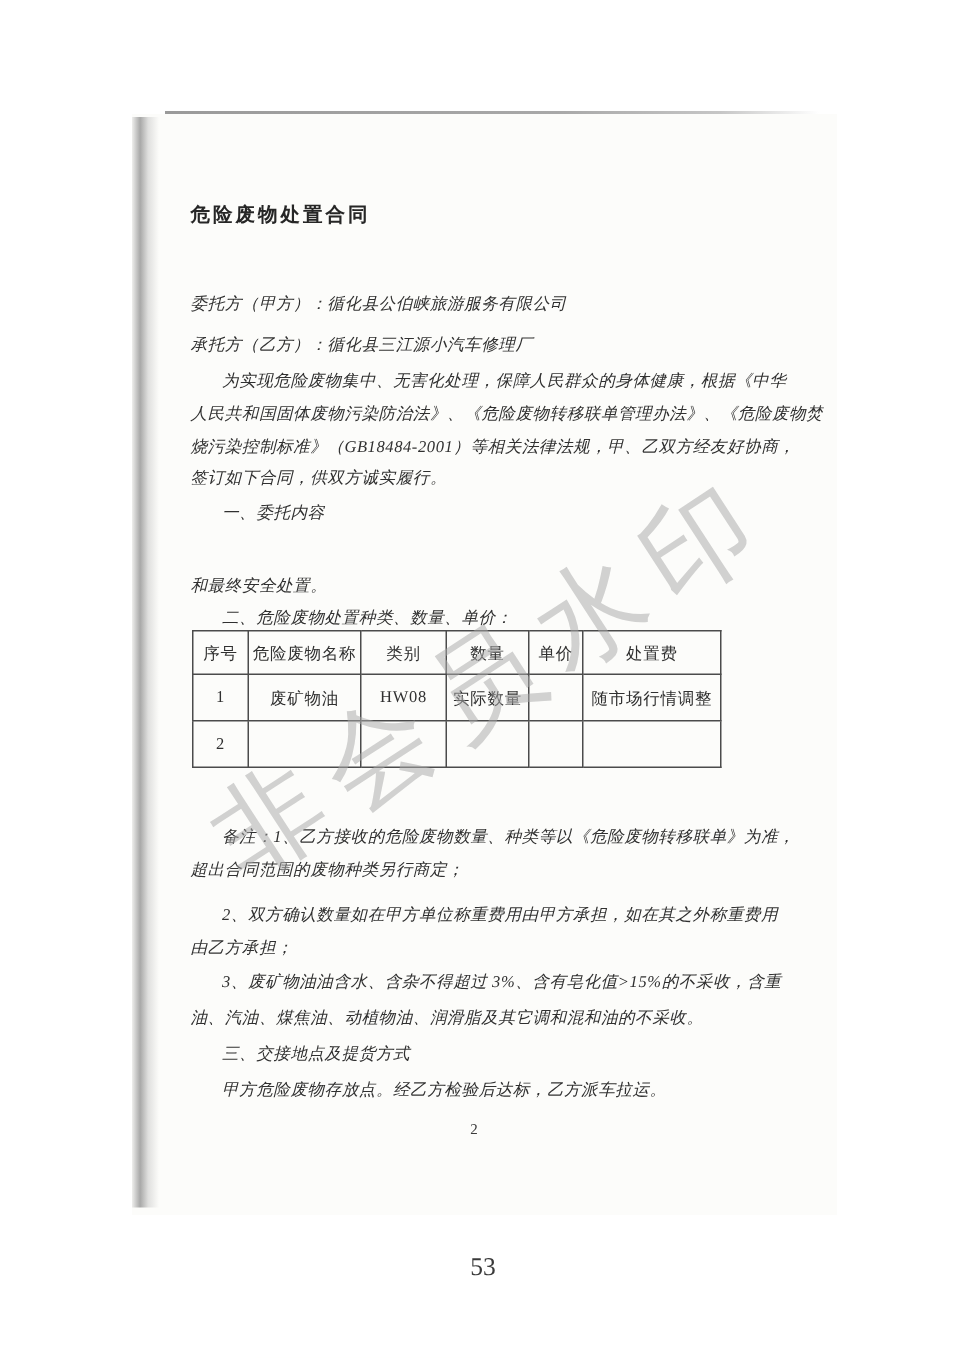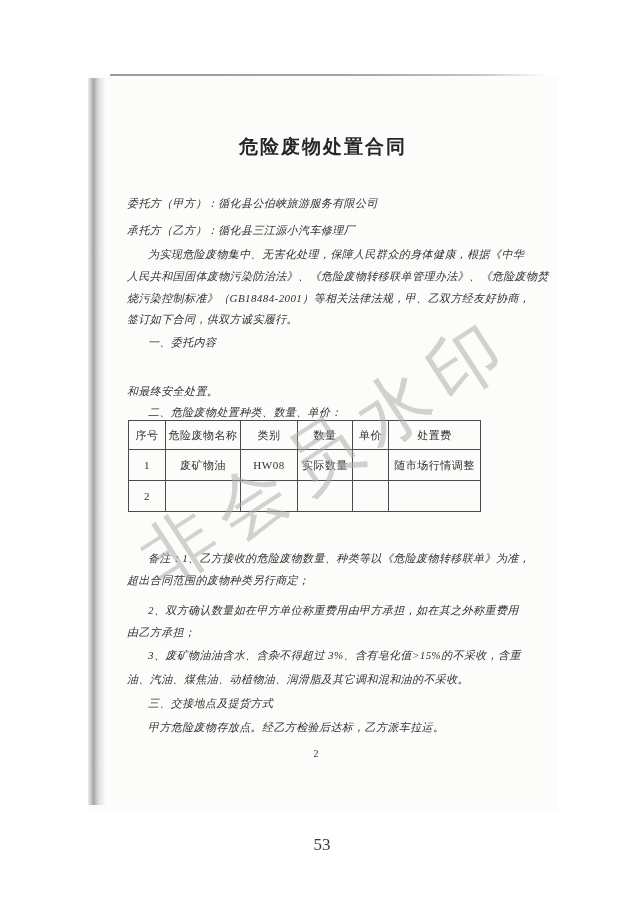--- a/index.html
+++ b/index.html
@@ -16,21 +16,21 @@
   .top-edge{
     position:absolute;left:110px;top:74px;width:436px;height:2px;
     background:linear-gradient(to right,#9a9a9a 0%,#a8a8a8 60%,#c6c6c6 85%,rgba(200,200,200,0) 100%);
   }
   .left-shadow{
     position:absolute;left:88px;top:78px;width:18px;height:727px;
     background:linear-gradient(to right,rgba(160,160,160,.15) 0%,rgba(140,140,140,.75) 30%,rgba(170,170,170,.35) 60%,rgba(255,255,255,0) 100%);
   }
   .doc-title{
     position:absolute;left:127px;top:134px;width:392px;
-    text-align:center;font-size:19px;font-weight:bold;letter-spacing:2px;
+    text-align:left;font-size:13px;font-weight:bold;letter-spacing:2px;
     color:#262626;white-space:nowrap;
   }
   .line{
     position:absolute;font-size:11px;line-height:15px;white-space:nowrap;
     color:#303030;letter-spacing:.4px;font-style:italic;
   }
   .contract-table{
     position:absolute;left:128px;top:420px;width:352px;
     border-collapse:collapse;table-layout:fixed;
     font-size:11px;color:#303030;

